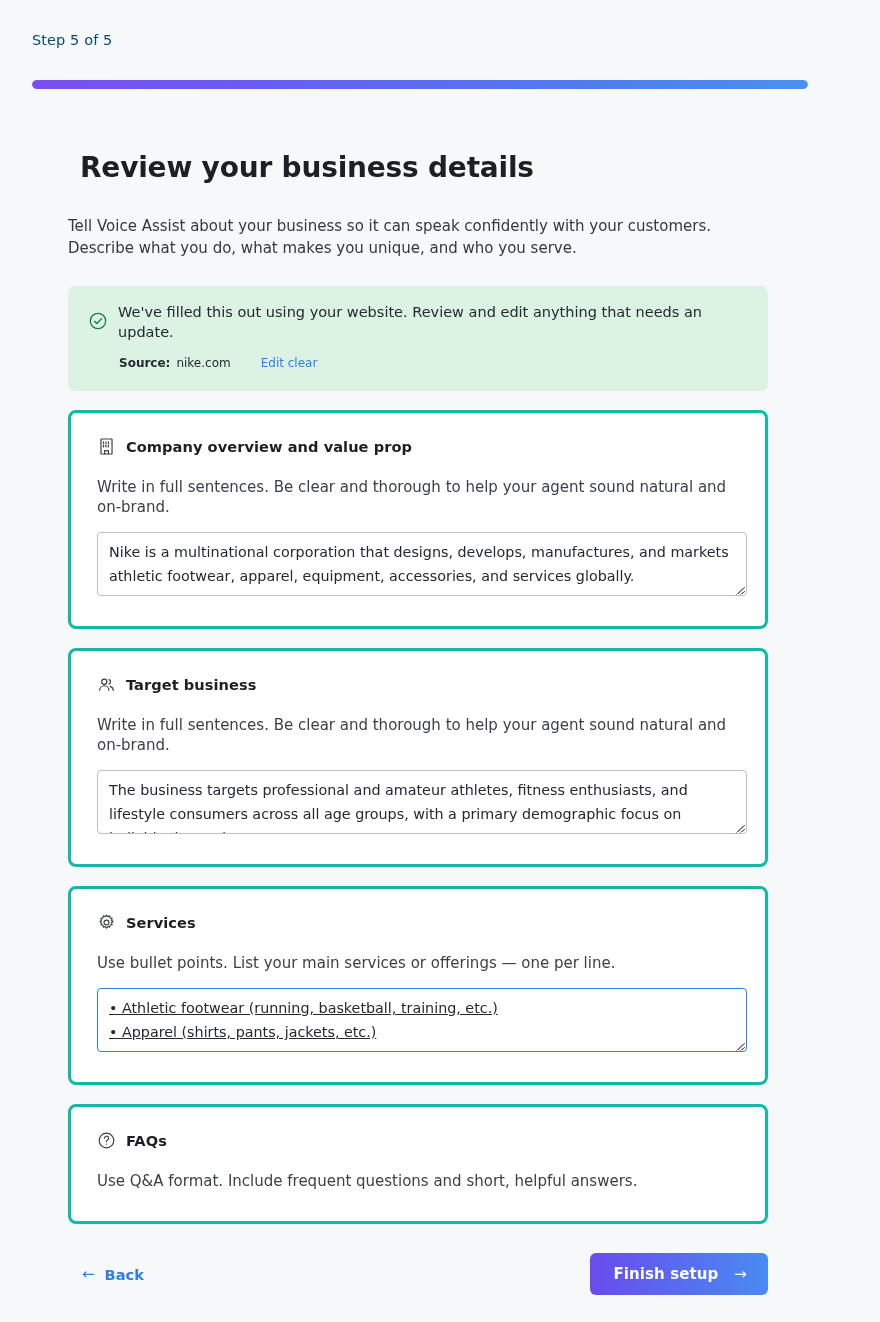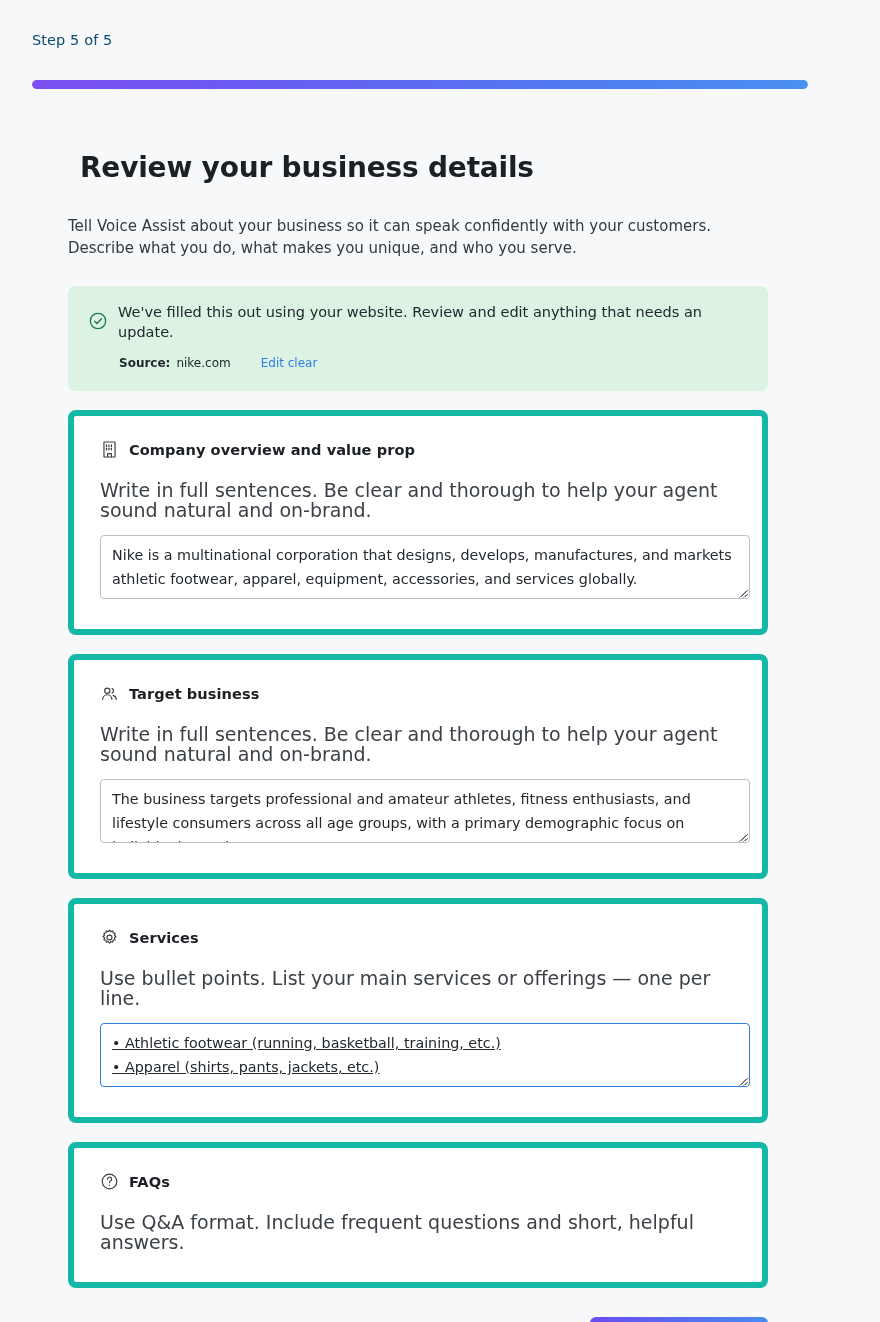--- a/index.html
+++ b/index.html
@@ -106,21 +106,21 @@
   .edit-source {
     color: #2f7fe3;
     text-decoration: none;
     cursor: pointer;
   }
 
   
   .card {
     margin-top: 19px;
     background: #ffffff;
-    border: 6px solid #14b8a6;
+    border: 3px solid #14b8a6;
     border-radius: 8px;
     padding: 24px 26px 30px 26px;
     width: 700px;
   }
   .card-head {
     display: flex;
     align-items: center;
     gap: 10px;
   }
   .card-icon {
@@ -131,21 +131,21 @@
     color: #3c4147;
   }
   .card-title {
     font-size: 14.6px;
     font-weight: 700;
     color: #1c2024;
     letter-spacing: 0.05px;
   }
   .card-hint {
     margin: 21px 0 0 0;
-    font-size: 19px;
+    font-size: 15px;
     line-height: 20px;
     color: #3b4147;
   }
   .field {
     margin-top: 15px;
     width: 650px;
     height: 64px;
     border: 1px solid #b9c0c8;
     border-radius: 4px;
     background: #fff;

